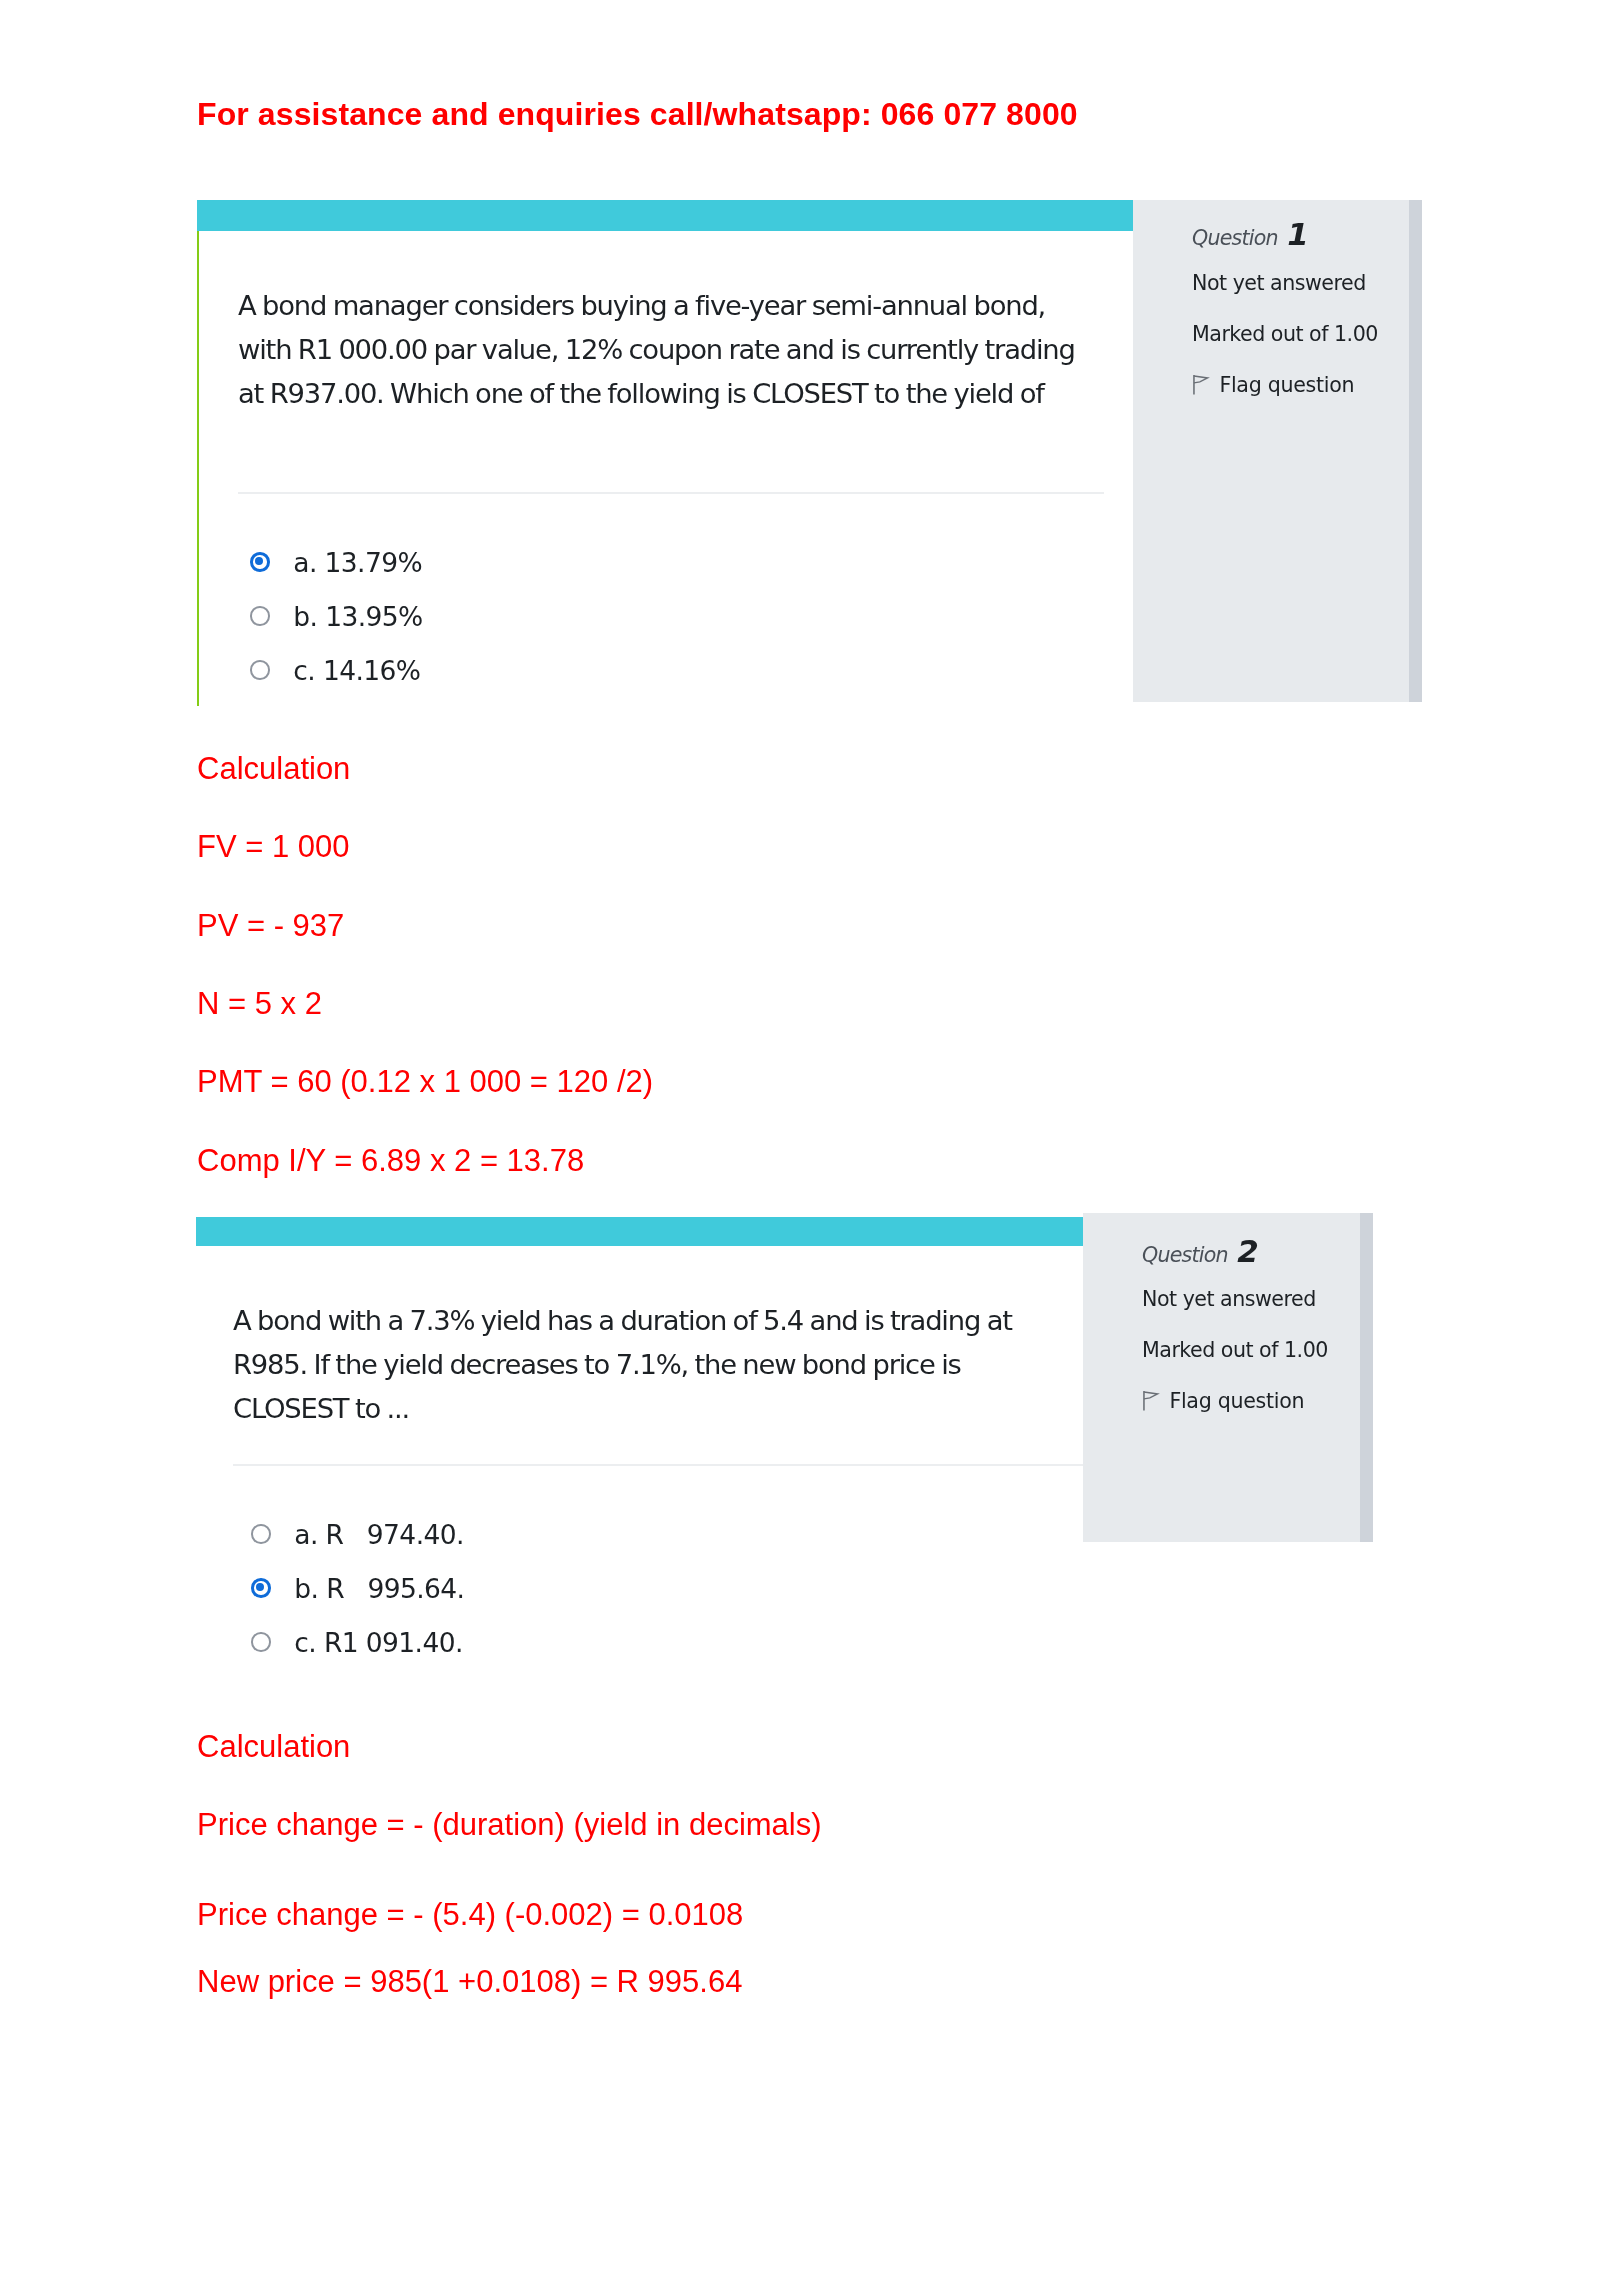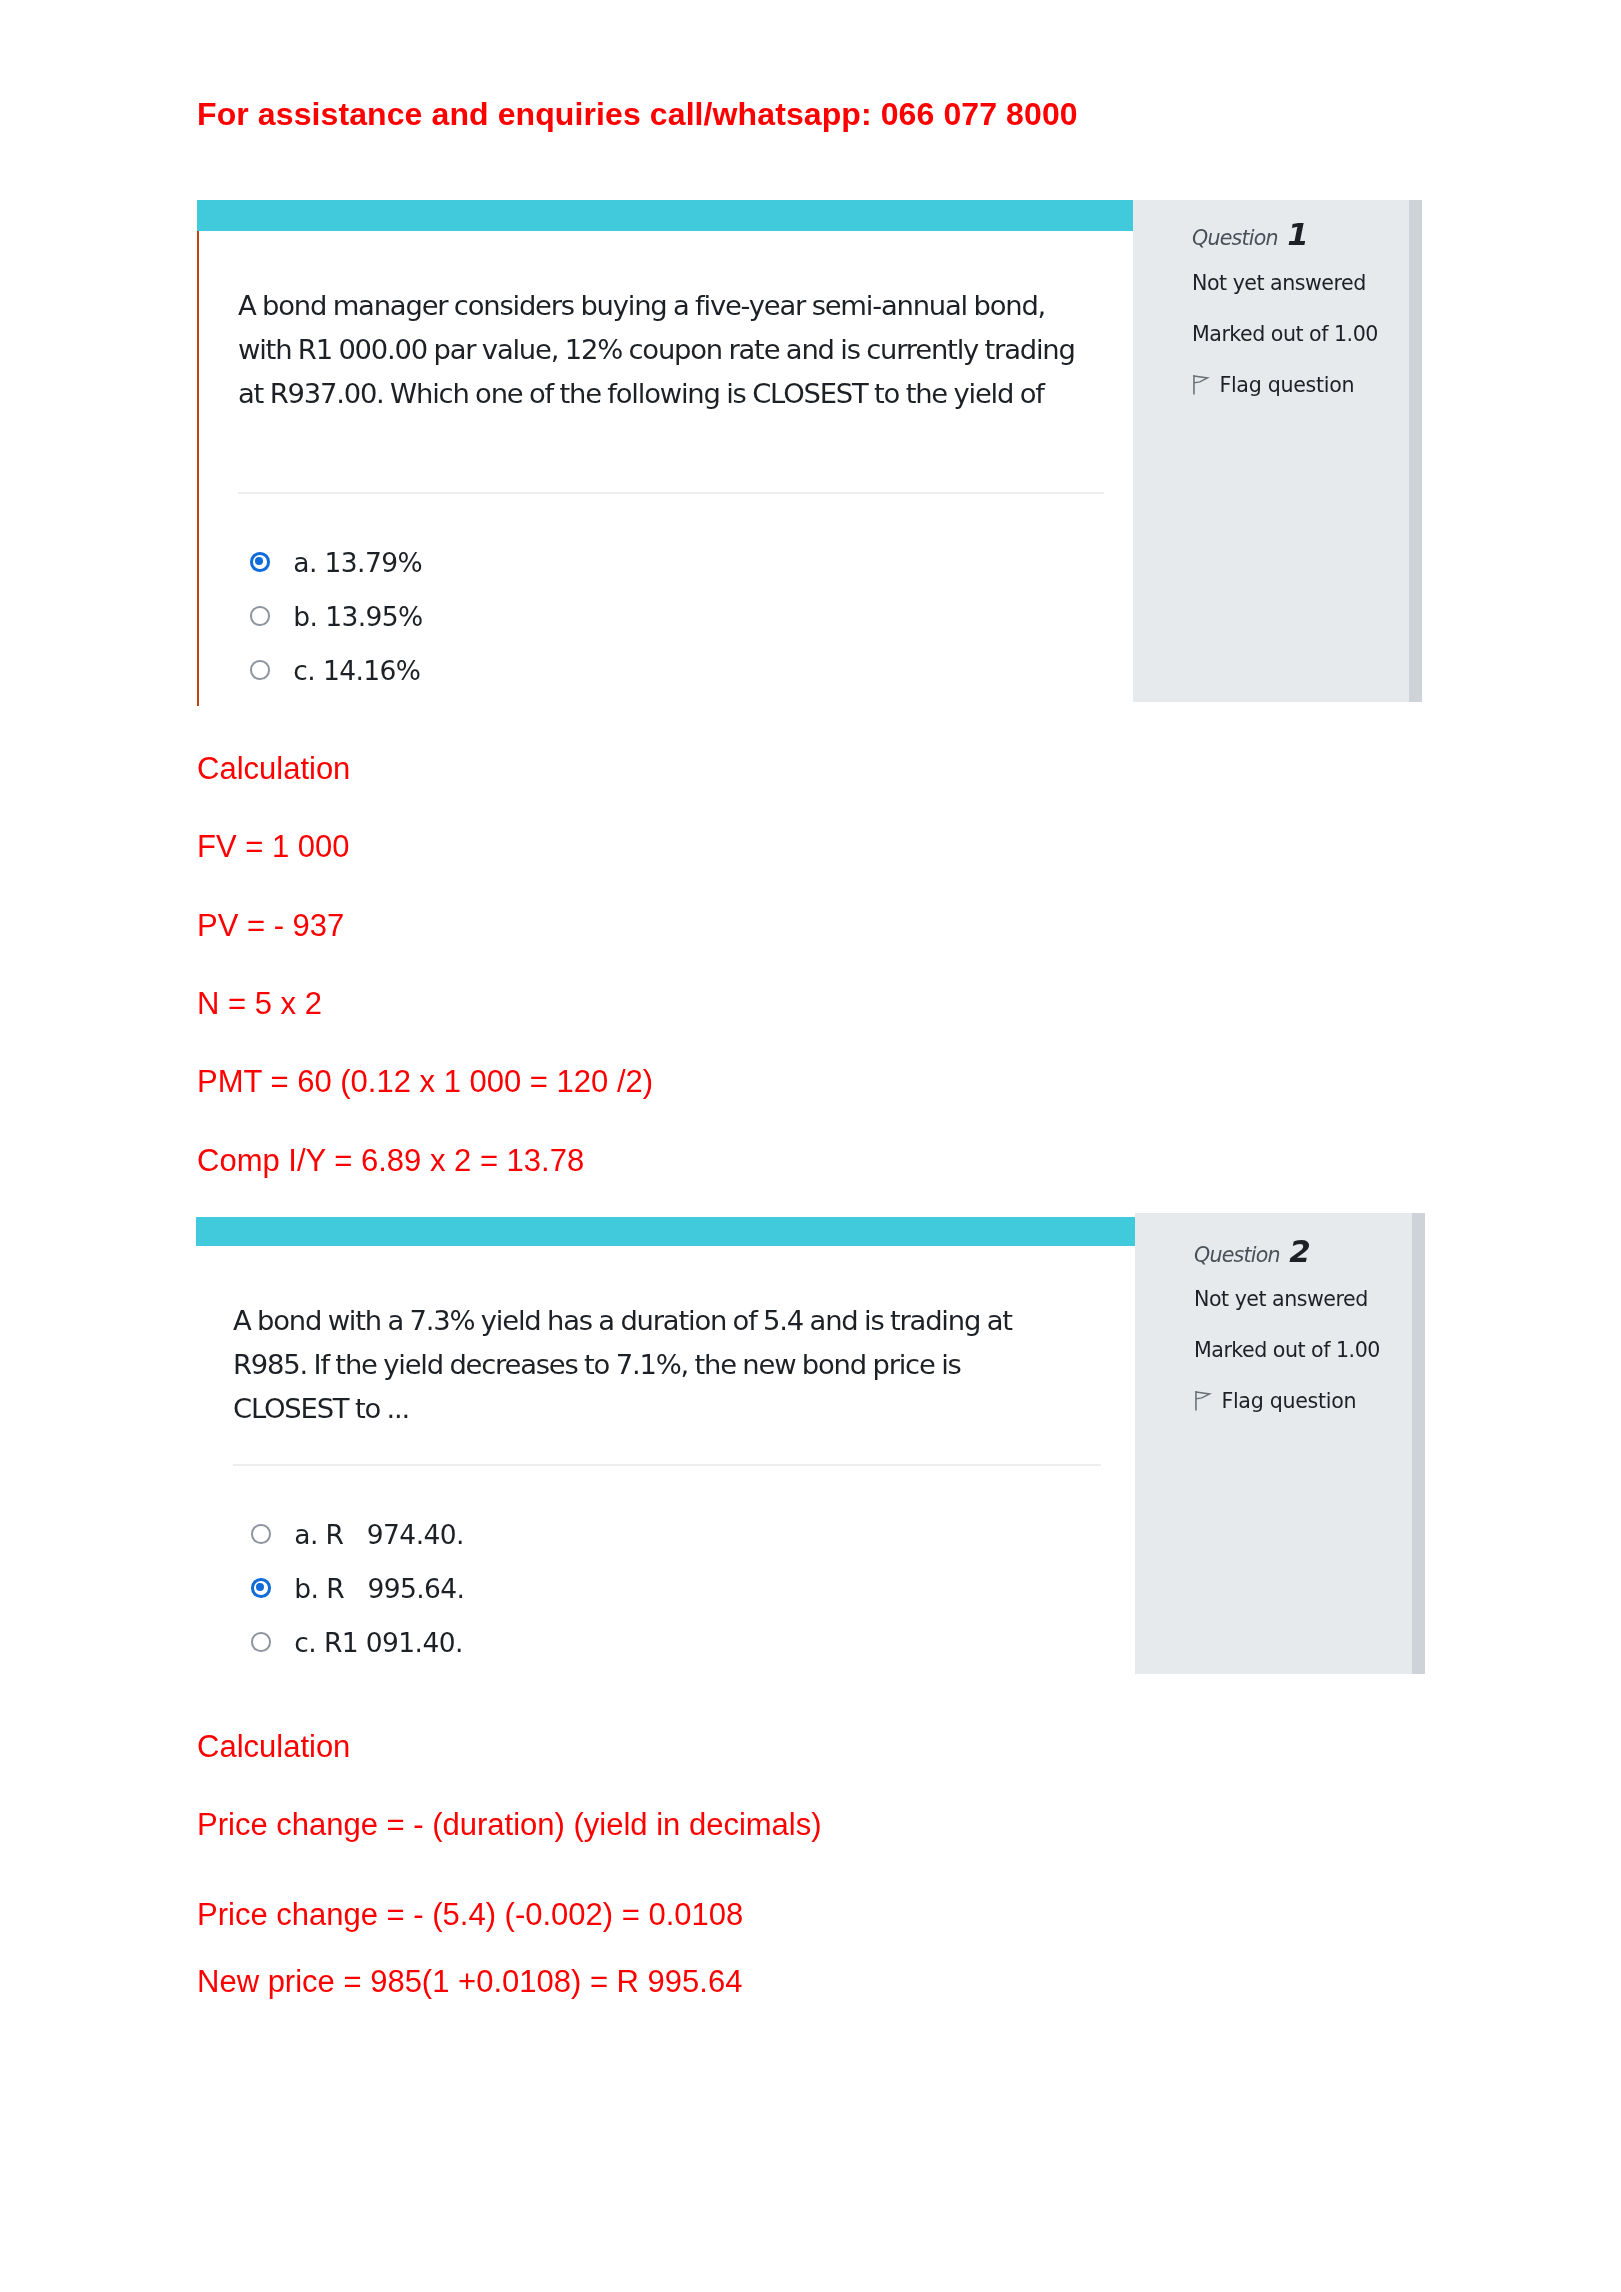--- a/index.html
+++ b/index.html
@@ -1,21 +1,21 @@
 <!DOCTYPE html>
 <html><head>
   <meta charset="utf-8">
   <style>
     html, body { margin: 0; padding: 0; background: #ffffff; }
     body { width: 1621px; height: 2293px; position: relative; overflow: hidden; font-family: "Liberation Sans", sans-serif; }
 
     .banner { position: absolute; left: 197px; top: 96px; color: #ff0000; font-weight: bold; font-size: 32px; font-family: "Liberation Sans", sans-serif; letter-spacing: 0.1px; white-space: nowrap; }
 
     .que { position: absolute; }
-    .que .main { position: absolute; left: 0; top: 0; background: #fff; border-left: 2px solid #c2410c; }
+    .que .main { position: absolute; left: 0; top: 0; background: #fff; border-left: 2px solid #84cc16; }
     .que .topbar { position: absolute; left: 0; top: 0; height: 31px; background: #40cadb; }
     .que .qtext { position: absolute; left: 39px; font-family: "DejaVu Sans", sans-serif; font-size: 27.4px; line-height: 44px; color: #1d2125; letter-spacing: -1.2px; word-spacing: -1px; }
     .que .sep { position: absolute; left: 39px; height: 2px; background: #eceef0; }
     .que .opts { position: absolute; left: 51px; }
     .opt { display: flex; align-items: center; height: 54px; font-family: "DejaVu Sans", sans-serif; font-size: 26.5px; color: #1d2125; letter-spacing: -0.6px; cursor: pointer; gap: 8px; }
     .radio { width: 19.6px; height: 19.6px; border-radius: 50%; border: 2.9px solid #8f959e; box-sizing: border-box; margin-right: 15.7px; position: relative; flex: none; background: #fff; }
     .radio.checked { border: 3.9px solid #0f6cd9; }
     .radio.checked::after { content: ""; position: absolute; left: 2px; top: 2px; width: 7.8px; height: 7.8px; border-radius: 50%; background: #0f6cd9; }
     .opt .lbl { white-space: pre; }
 
@@ -100,21 +100,21 @@
       <div class="opt">
         <span class="radio checked"></span>
         <span class="lbl">b. R   995.64.</span>
       </div>
       <div class="opt">
         <span class="radio"></span>
         <span class="lbl">c. R1 091.40.</span>
       </div>
     </div>
   </div>
-  <div class="info" style="left:939px; width:290px; height:461px; top:-3.9px;">
+  <div class="info" style="left:887px; width:290px; height:329px; top:-3.9px;">
     <div class="qno" style="top:19.6px;">
       <span>Question</span>
       <b>2</b>
     </div>
     <div class="state" style="top:74px;">Not yet answered</div>
     <div class="grade" style="top:125px;">Marked out of 1.00</div>
     <div class="flag" style="top:176px;">
       <svg width="17.6" height="21.6" viewBox="0 0 18 22">
         <path d="M2 1 L2 21" stroke="#6a6f76" stroke-width="1.6" fill="none"></path>
         <path d="M2 2 L16 4 L8 8 L2 9" stroke="#6a6f76" stroke-width="1.4" fill="none"></path>

